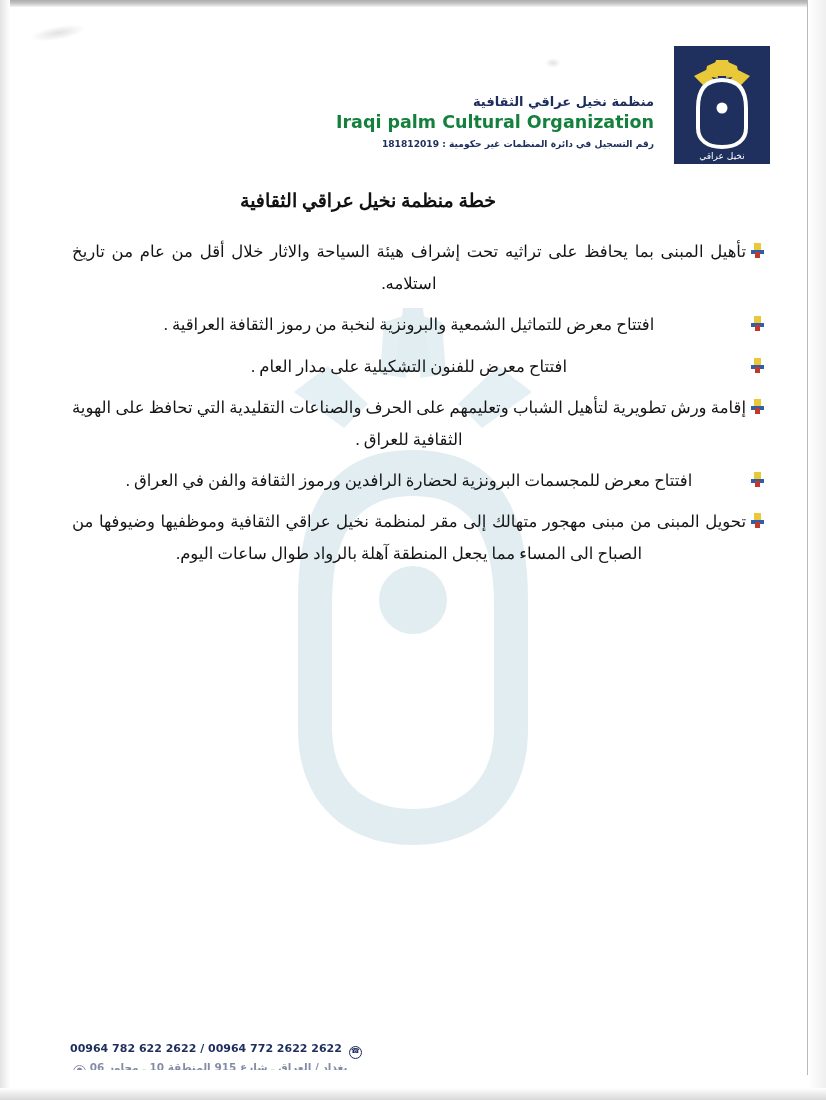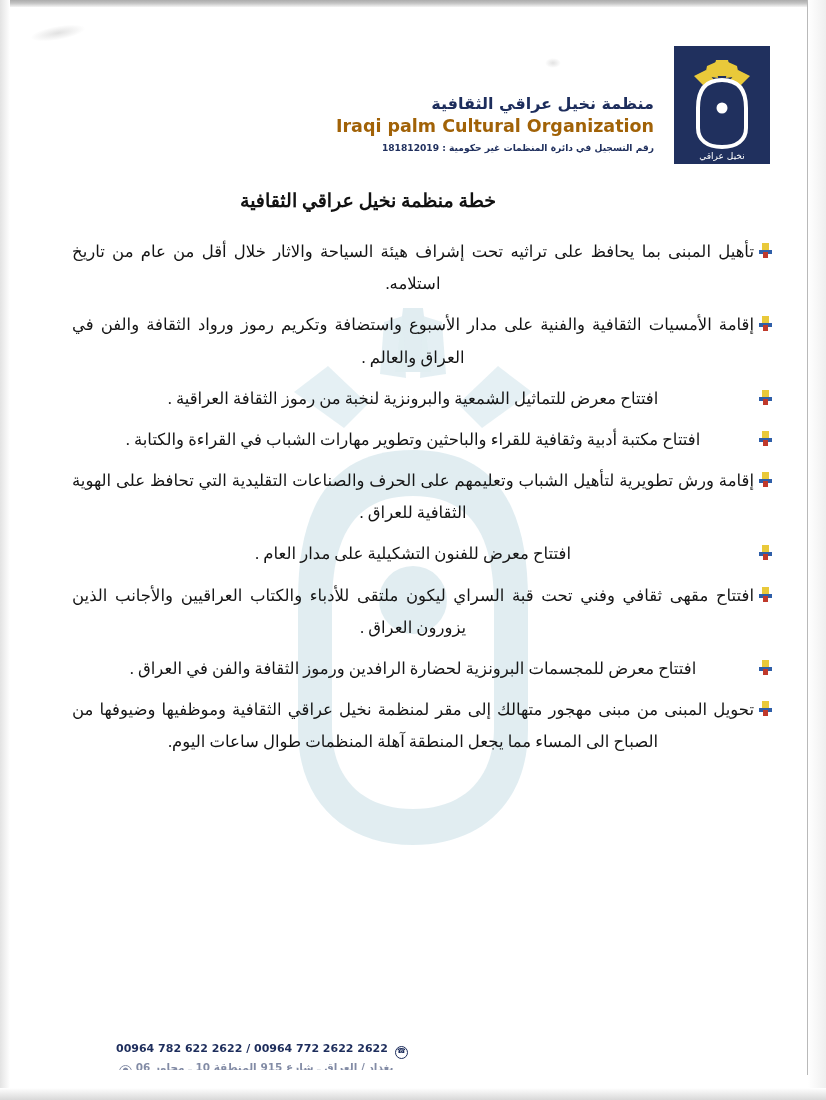--- a/index.html
+++ b/index.html
@@ -97,32 +97,32 @@
   }
   .org-block {
     position: absolute;
     top: 48px;
     right: 146px;
     text-align: right;
     direction: rtl;
   }
   .org-name-ar {
     font-family: "DejaVu Sans", "Liberation Sans", sans-serif;
-    font-size: 16px;
+    font-size: 13px;
     font-weight: bold;
     color: #1d2d5c;
     letter-spacing: .6px;
     line-height: 1.25;
     white-space: nowrap;
   }
   .org-name-en {
     font-family: "DejaVu Sans", "Liberation Sans", sans-serif;
     font-size: 17.5px;
     font-weight: bold;
-    color: #a16207;
+    color: #15803d;
     direction: ltr;
     text-align: right;
     line-height: 1.3;
     margin-top: 1px;
     white-space: nowrap;
   }
   .org-reg {
     font-family: "DejaVu Sans", "Liberation Sans", sans-serif;
     font-size: 9.5px;
     font-weight: bold;
@@ -145,21 +145,21 @@
     font-size: 19px;
     color: #111111;
     letter-spacing: .2px;
     padding-right: 90px;
   }
 
   
   .plan-list {
     position: absolute;
     top: 236px;
-    right: 52px;
+    right: 60px;
     left: 72px;
     direction: rtl;
   }
   .plan-item {
     position: relative;
     display: flex;
     flex-direction: row;
     align-items: flex-start;
     margin-bottom: 9px;
   }
@@ -210,21 +210,20 @@
     direction: ltr;
     text-align: left;
   }
   .footer-line {
     font-family: "DejaVu Sans", "Liberation Sans", sans-serif;
     font-size: 11px;
     font-weight: bold;
     color: #1d2d5c;
     white-space: nowrap;
     line-height: 1.55;
-    margin-left: 46px;
   }
   .footer-line .ficon {
     display: inline-block;
     width: 11px; height: 11px;
     border: 1.2px solid #1d2d5c;
     border-radius: 50%;
     position: relative;
     vertical-align: -1px;
     margin-left: 3px;
     font-size: 7px;
@@ -325,98 +324,71 @@
       <span class="bullet-marker">
         <span class="bm-stem"></span>
           <span class="bm-yellow"></span>
         <span class="bm-blue"></span>
           <span class="bm-red"></span>
       </span>
       <span class="item-text">تأهيل المبنى بما يحافظ على تراثيه تحت إشراف هيئة السياحة والاثار خلال أقل من عام من تاريخ استلامه.</span>
     </div>
 
 
-    <div class="plan-item">
-      <span class="bullet-marker">
-        <span class="bm-stem"></span>
-          <span class="bm-yellow"></span>
-        <span class="bm-blue"></span>
-          <span class="bm-red"></span>
-      </span>
-      <span class="item-text">إقامة الأمسيات الثقافية والفنية على مدار الأسبوع واستضافة وتكريم رموز ورواد الثقافة والفن في العراق والعالم .</span>
-    </div>
 
     <div class="plan-item">
       <span class="bullet-marker">
         <span class="bm-stem"></span>
           <span class="bm-yellow"></span>
         <span class="bm-blue"></span>
           <span class="bm-red"></span>
       </span>
       <span class="item-text single">افتتاح معرض للتماثيل الشمعية والبرونزية لنخبة من رموز الثقافة العراقية .</span>
     </div>
 
-    <div class="plan-item">
-      <span class="bullet-marker">
-        <span class="bm-stem"></span>
-          <span class="bm-yellow"></span>
-        <span class="bm-blue"></span>
-          <span class="bm-red"></span>
-      </span>
-      <span class="item-text">افتتاح مكتبة أدبية وثقافية للقراء والباحثين وتطوير مهارات الشباب في القراءة والكتابة .</span>
+
+    <div class="plan-item">
+      <span class="bullet-marker">
+        <span class="bm-stem"></span>
+          <span class="bm-yellow"></span>
+        <span class="bm-blue"></span>
+          <span class="bm-red"></span>
+      </span>
+      <span class="item-text single">افتتاح معرض للفنون التشكيلية على مدار العام .</span>
     </div>
 
     <div class="plan-item">
       <span class="bullet-marker">
         <span class="bm-stem"></span>
           <span class="bm-yellow"></span>
         <span class="bm-blue"></span>
           <span class="bm-red"></span>
       </span>
       <span class="item-text">إقامة ورش تطويرية لتأهيل الشباب وتعليمهم على الحرف والصناعات التقليدية التي تحافظ على الهوية الثقافية للعراق .</span>
     </div>
 
-    <div class="plan-item">
-      <span class="bullet-marker">
-        <span class="bm-stem"></span>
-          <span class="bm-yellow"></span>
-        <span class="bm-blue"></span>
-          <span class="bm-red"></span>
-      </span>
-      <span class="item-text single">افتتاح معرض للفنون التشكيلية على مدار العام .</span>
-    </div>
-
-    <div class="plan-item">
-      <span class="bullet-marker">
-        <span class="bm-stem"></span>
-          <span class="bm-yellow"></span>
-        <span class="bm-blue"></span>
-          <span class="bm-red"></span>
-      </span>
-      <span class="item-text">افتتاح مقهى ثقافي وفني تحت قبة السراي ليكون ملتقى للأدباء والكتاب العراقيين والأجانب الذين يزورون العراق .</span>
-    </div>
 
     <div class="plan-item">
       <span class="bullet-marker">
         <span class="bm-stem"></span>
           <span class="bm-yellow"></span>
         <span class="bm-blue"></span>
           <span class="bm-red"></span>
       </span>
       <span class="item-text">افتتاح معرض للمجسمات البرونزية لحضارة الرافدين ورموز الثقافة والفن في العراق .</span>
     </div>
 
     <div class="plan-item">
       <span class="bullet-marker">
         <span class="bm-stem"></span>
           <span class="bm-yellow"></span>
         <span class="bm-blue"></span>
           <span class="bm-red"></span>
       </span>
-      <span class="item-text">تحويل المبنى من مبنى مهجور متهالك إلى مقر لمنظمة نخيل عراقي الثقافية وموظفيها وضيوفها من الصباح الى المساء مما يجعل المنطقة آهلة المنظمات طوال ساعات اليوم.</span>
+      <span class="item-text">تحويل المبنى من مبنى مهجور متهالك إلى مقر لمنظمة نخيل عراقي الثقافية وموظفيها وضيوفها من الصباح الى المساء مما يجعل المنطقة آهلة بالرواد طوال ساعات اليوم.</span>
     </div>
 
   </div>
 
   <div class="footer">
     <div class="footer-line">
       <span>00964 782 622 2622 / 00964 772 2622 2622</span>
       <span class="ficon">☎</span>
     </div>
     <div class="footer-line footer-line-2">

